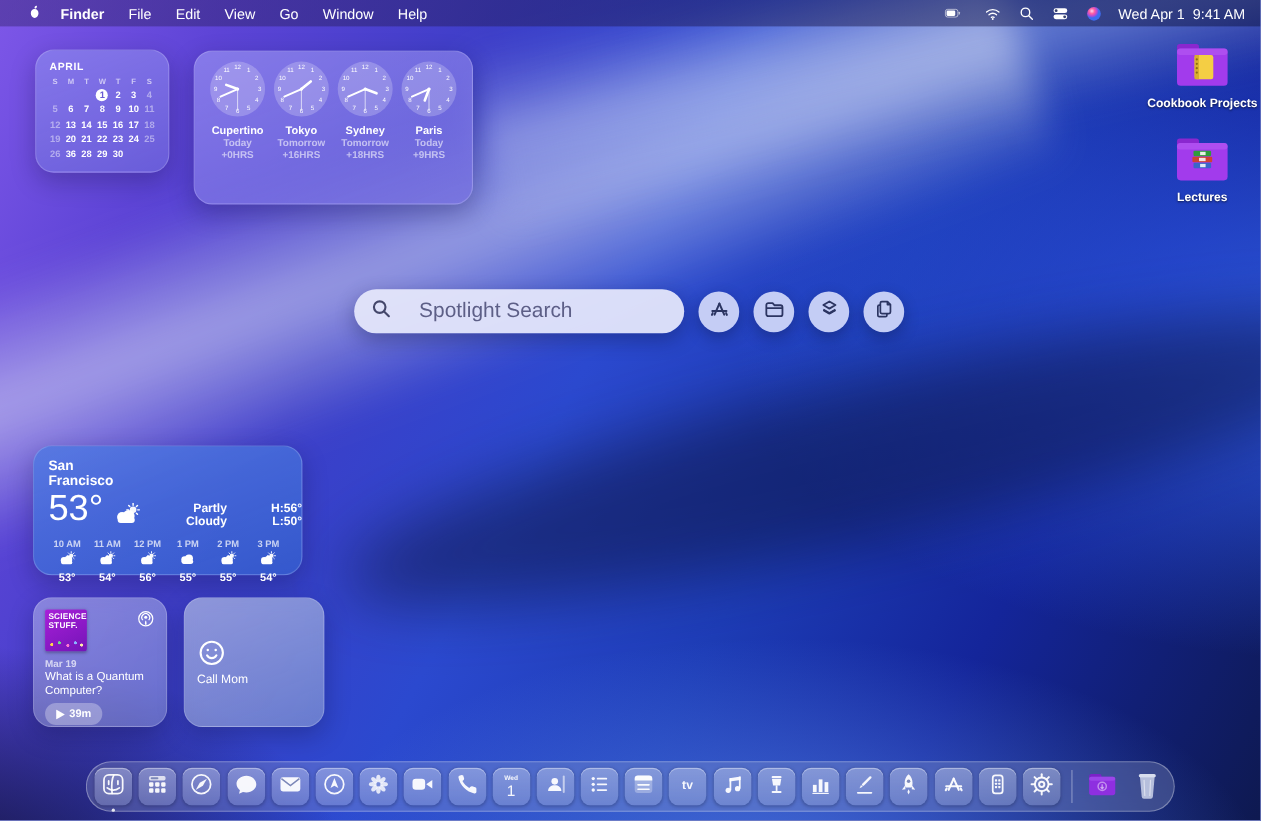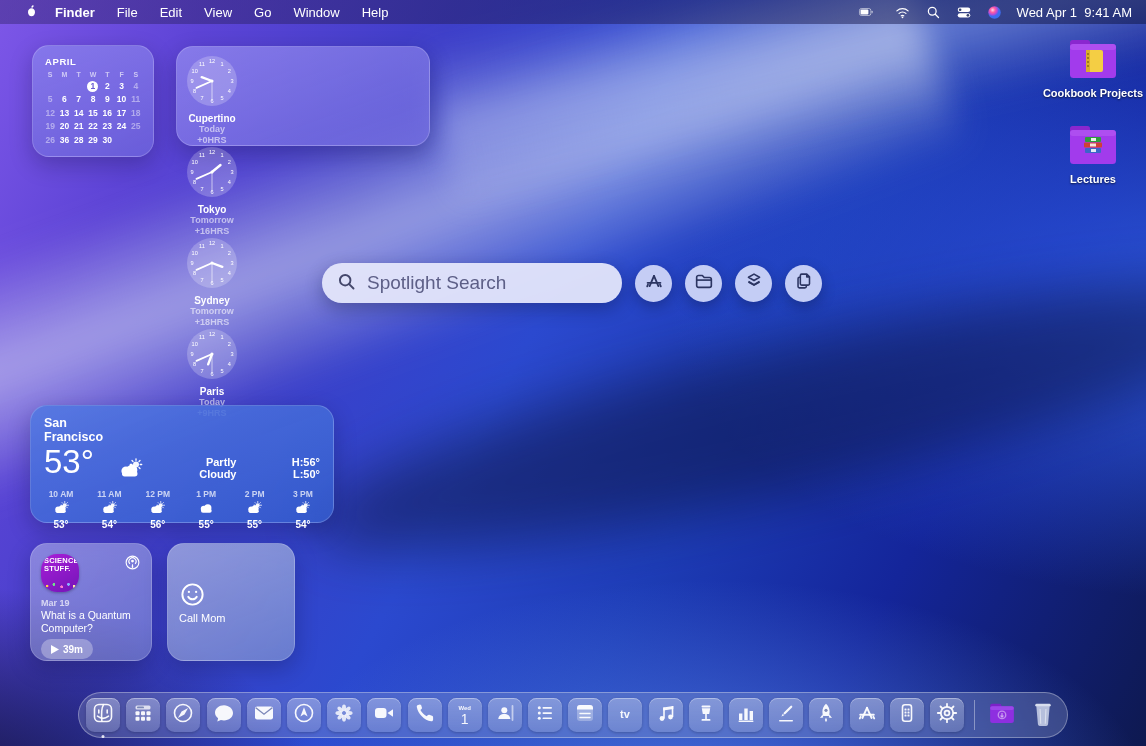--- a/index.html
+++ b/index.html
@@ -44,47 +44,47 @@
     background:linear-gradient(160deg, rgba(136,124,235,.88), rgba(108,98,218,.82)); }
   .cal-month { font-size:9.5px; font-weight:bold; letter-spacing:.6px; margin:1px 0 4px 2px; }
   .cal-grid { display:grid; grid-template-columns:repeat(7,1fr); row-gap:2.5px; text-align:center; }
   .cal-dow { font-size:7px; font-weight:bold; color:rgba(255,255,255,.62); }
   .cal-day { font-size:8.5px; font-weight:bold; height:11px; line-height:11px; }
   .cal-day.dim { color:rgba(255,255,255,.45); }
   .cal-day.sel span { display:inline-block; width:11px; height:11px; line-height:11px; border-radius:50%;
     background:#fff; color:#6a5bd4; }
 
   
-  #clock-widget { left:176px; top:46px; width:254px; height:100px; padding:8px 6px 6px;
+  #clock-widget { left:176px; top:46px; width:254px; height:140px; padding:8px 6px 6px;
     background:linear-gradient(160deg, rgba(150,142,240,.72), rgba(118,110,224,.66));
-    display:flex; justify-content:space-between;flex-direction:column; }
+    display:flex; justify-content:center; }
   .clock-col { display:flex; flex-direction:column; align-items:center; width:58px; }
   .clock-name { font-size:10px; font-weight:bold; margin-top:2px; }
   .clock-sub { font-size:9px; font-weight:bold; color:rgba(255,255,255,.58); line-height:11px; }
 
   
-  #weather-widget { left:30px; top:405px; width:304px; height:118px; padding:10px 13px 8px;
+  #weather-widget { left:30px; top:405px; width:245px; height:118px; padding:10px 13px 8px;
     background:linear-gradient(160deg, rgba(82,120,226,.88), rgba(52,92,205,.85)); }
   .wx-top { display:flex; justify-content:space-between; }
   .wx-city { font-size:12.5px; font-weight:bold; }
   .wx-temp { font-size:33px; font-weight:300; line-height:36px; }
   .wx-right { text-align:right; font-size:11px; font-weight:bold; display:flex; align-items:flex-end;gap:40px; }
   .wx-right .cond { margin-top:3px; }
   .wx-hours { display:flex; justify-content:space-between; margin-top:9px; }
   .wx-hour { display:flex; flex-direction:column; align-items:center; width:34px; }
   .wx-hour .t { font-size:8.5px; font-weight:bold; color:rgba(255,255,255,.72); }
   .wx-hour .tmp { font-size:10px; font-weight:bold; margin-top:1px; }
   .wx-hour svg { margin-top:2px; }
 
   
   #podcast-widget { left:30px; top:543px; width:122px; height:118px; padding:10px;
     background:linear-gradient(160deg, rgba(208,214,240,.45), rgba(170,180,218,.4));
     -webkit-backdrop-filter:blur(6px); backdrop-filter:blur(6px); }
   .pod-head { display:flex; justify-content:space-between; align-items:flex-start; }
-  .pod-art { width:38px; height:38px; border-radius:16px; position:relative; overflow:hidden;
+  .pod-art { width:38px; height:38px; border-radius:2px; position:relative; overflow:hidden;
     background:linear-gradient(150deg,#a81fd8,#7414b8); box-shadow:0 1px 3px rgba(0,0,0,.3);
     display:flex; flex-direction:column; padding:3px 0 0 3px; }
   .pod-art .l1,.pod-art .l2 { font-size:7.5px; font-weight:bold; color:#fff; line-height:8px; letter-spacing:.2px; }
   .pod-dots { position:absolute; bottom:2px; left:2px; right:2px; height:8px;
     background:radial-gradient(circle at 12% 50%, #ffd24a 1.2px, transparent 1.6px),
                radial-gradient(circle at 32% 30%, #6fe08a 1.2px, transparent 1.6px),
                radial-gradient(circle at 55% 60%, #ff7ad0 1.2px, transparent 1.6px),
                radial-gradient(circle at 75% 30%, #8ab4ff 1.2px, transparent 1.6px),
                radial-gradient(circle at 92% 55%, #ffe9a8 1.2px, transparent 1.6px); }
   .pod-date { font-size:9px; font-weight:bold; color:rgba(255,255,255,.7); margin-top:6px; }
@@ -95,21 +95,21 @@
   
   #shortcut-widget { left:167px; top:543px; width:128px; height:118px; padding:11px;
     background:linear-gradient(160deg, rgba(198,210,232,.6), rgba(160,178,210,.5));
     display:flex; flex-direction:column; justify-content:center;
     -webkit-backdrop-filter:blur(6px); backdrop-filter:blur(6px); }
   .sc-label { font-size:11px; }
 
   
   .spotlight { position:absolute; left:322px; top:263px; display:flex; align-items:center; gap:13px; }
   .spot-pill { width:300px; height:40px; border-radius:20px; background:rgba(228,231,251,.94);
-    display:flex; align-items:center; padding:0 14px; gap:10px; box-shadow:0 6px 18px rgba(10,12,40,.3); cursor:text; }
+    display:flex; align-items:center; padding:0 14px; gap:24px; box-shadow:0 6px 18px rgba(10,12,40,.3); cursor:text; }
   .spot-text { font-size:19px; color:#5d5f87; }
   .spot-btn { width:37px; height:37px; border-radius:50%; background:rgba(206,213,248,.95); color:#2c3562;
     display:flex; align-items:center; justify-content:center; box-shadow:0 5px 14px rgba(10,12,40,.3); cursor:pointer; }
 
   
   .desk-icon { position:absolute; width:120px; display:flex; flex-direction:column; align-items:center; cursor:pointer; }
   .desk-icon .lbl { margin-top:3px; font-size:11px; font-weight:bold; color:#fff;
     text-shadow:0 1px 2px rgba(0,0,0,.65); }
   #icon-cookbook { left:1033px; top:38px; }
   #icon-lectures { left:1033px; top:124px; }

